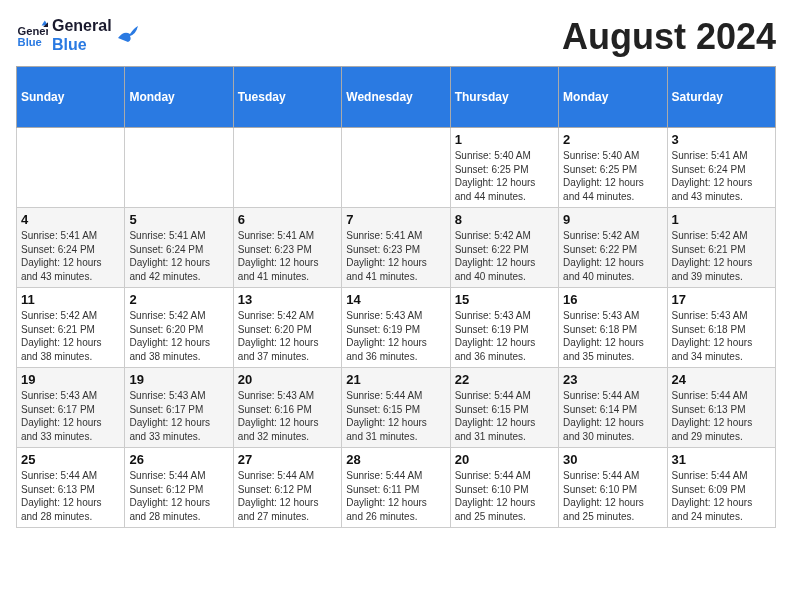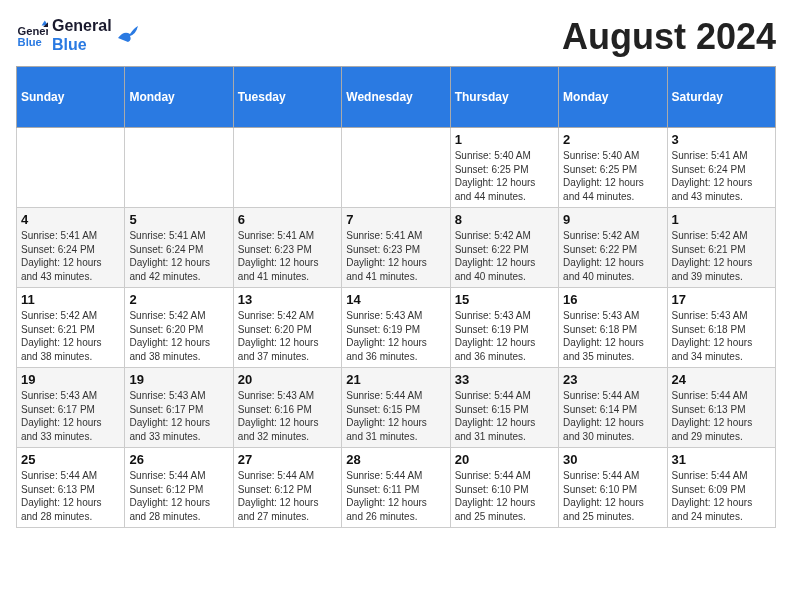--- a/index.html
+++ b/index.html
@@ -265,21 +265,21 @@
 and 32 minutes.</div>
         </td>
         <td>
           <div class="day-number">21</div>
           <div class="day-info" style="white-space: pre-line;">Sunrise: 5:44 AM
 Sunset: 6:15 PM
 Daylight: 12 hours
 and 31 minutes.</div>
         </td>
         <td>
-          <div class="day-number">33</div>
+          <div class="day-number">22</div>
           <div class="day-info" style="white-space: pre-line;">Sunrise: 5:44 AM
 Sunset: 6:15 PM
 Daylight: 12 hours
 and 31 minutes.</div>
         </td>
         <td>
           <div class="day-number">23</div>
           <div class="day-info" style="white-space: pre-line;">Sunrise: 5:44 AM
 Sunset: 6:14 PM
 Daylight: 12 hours

